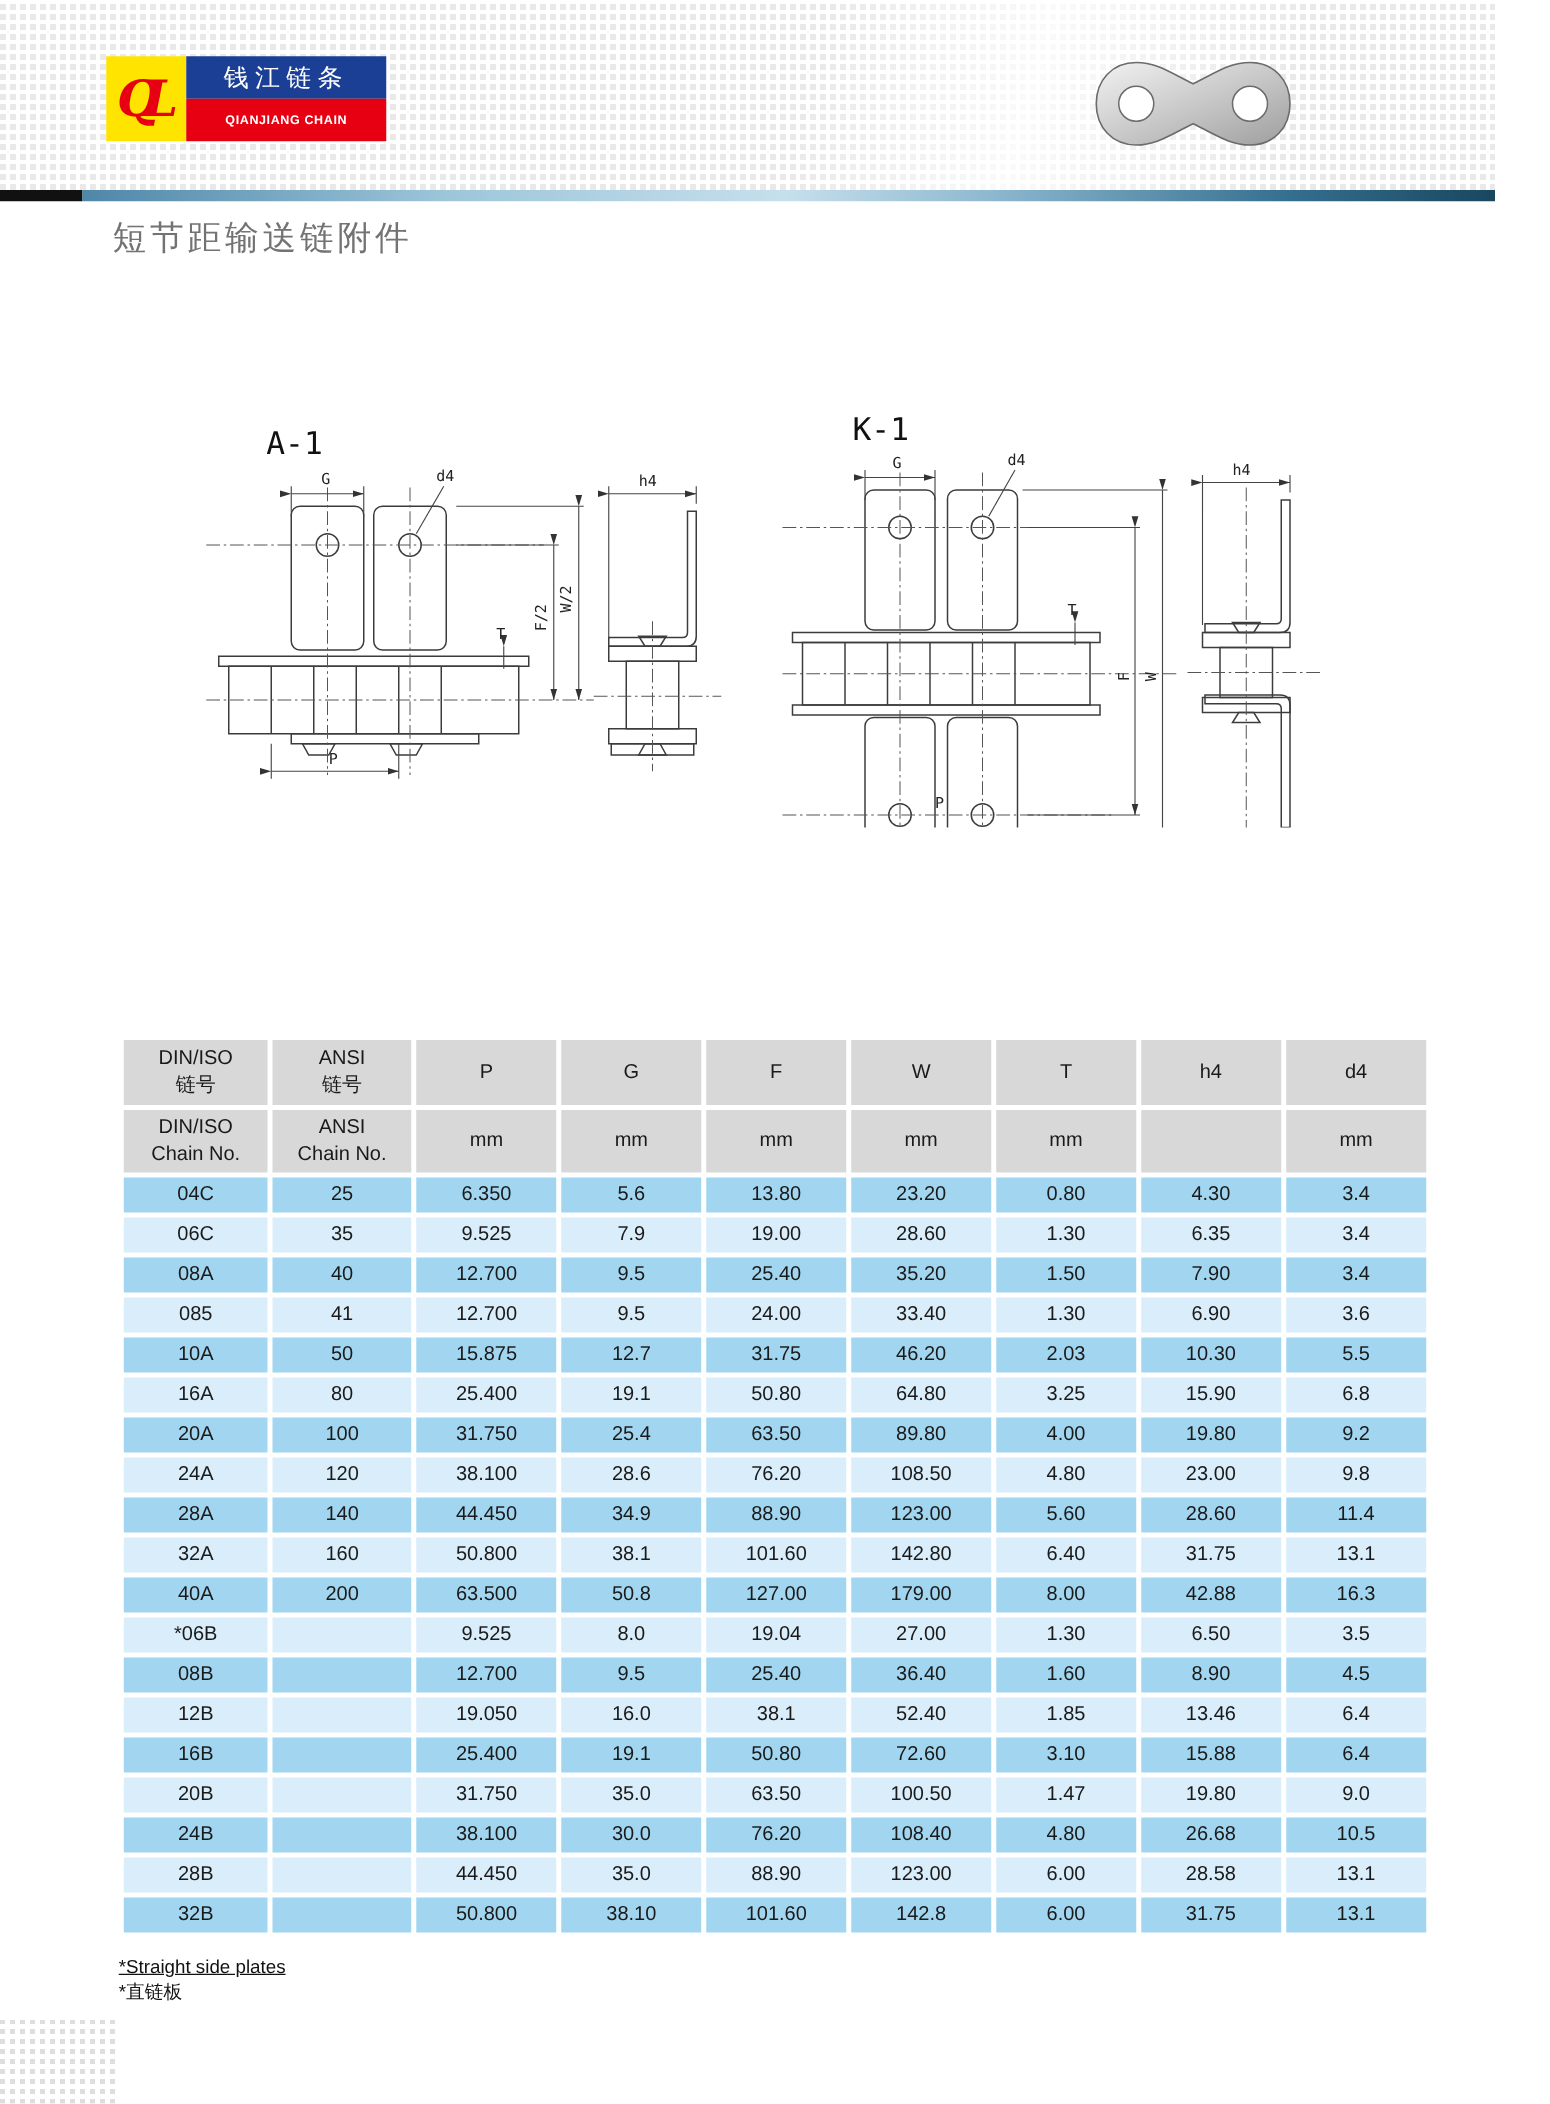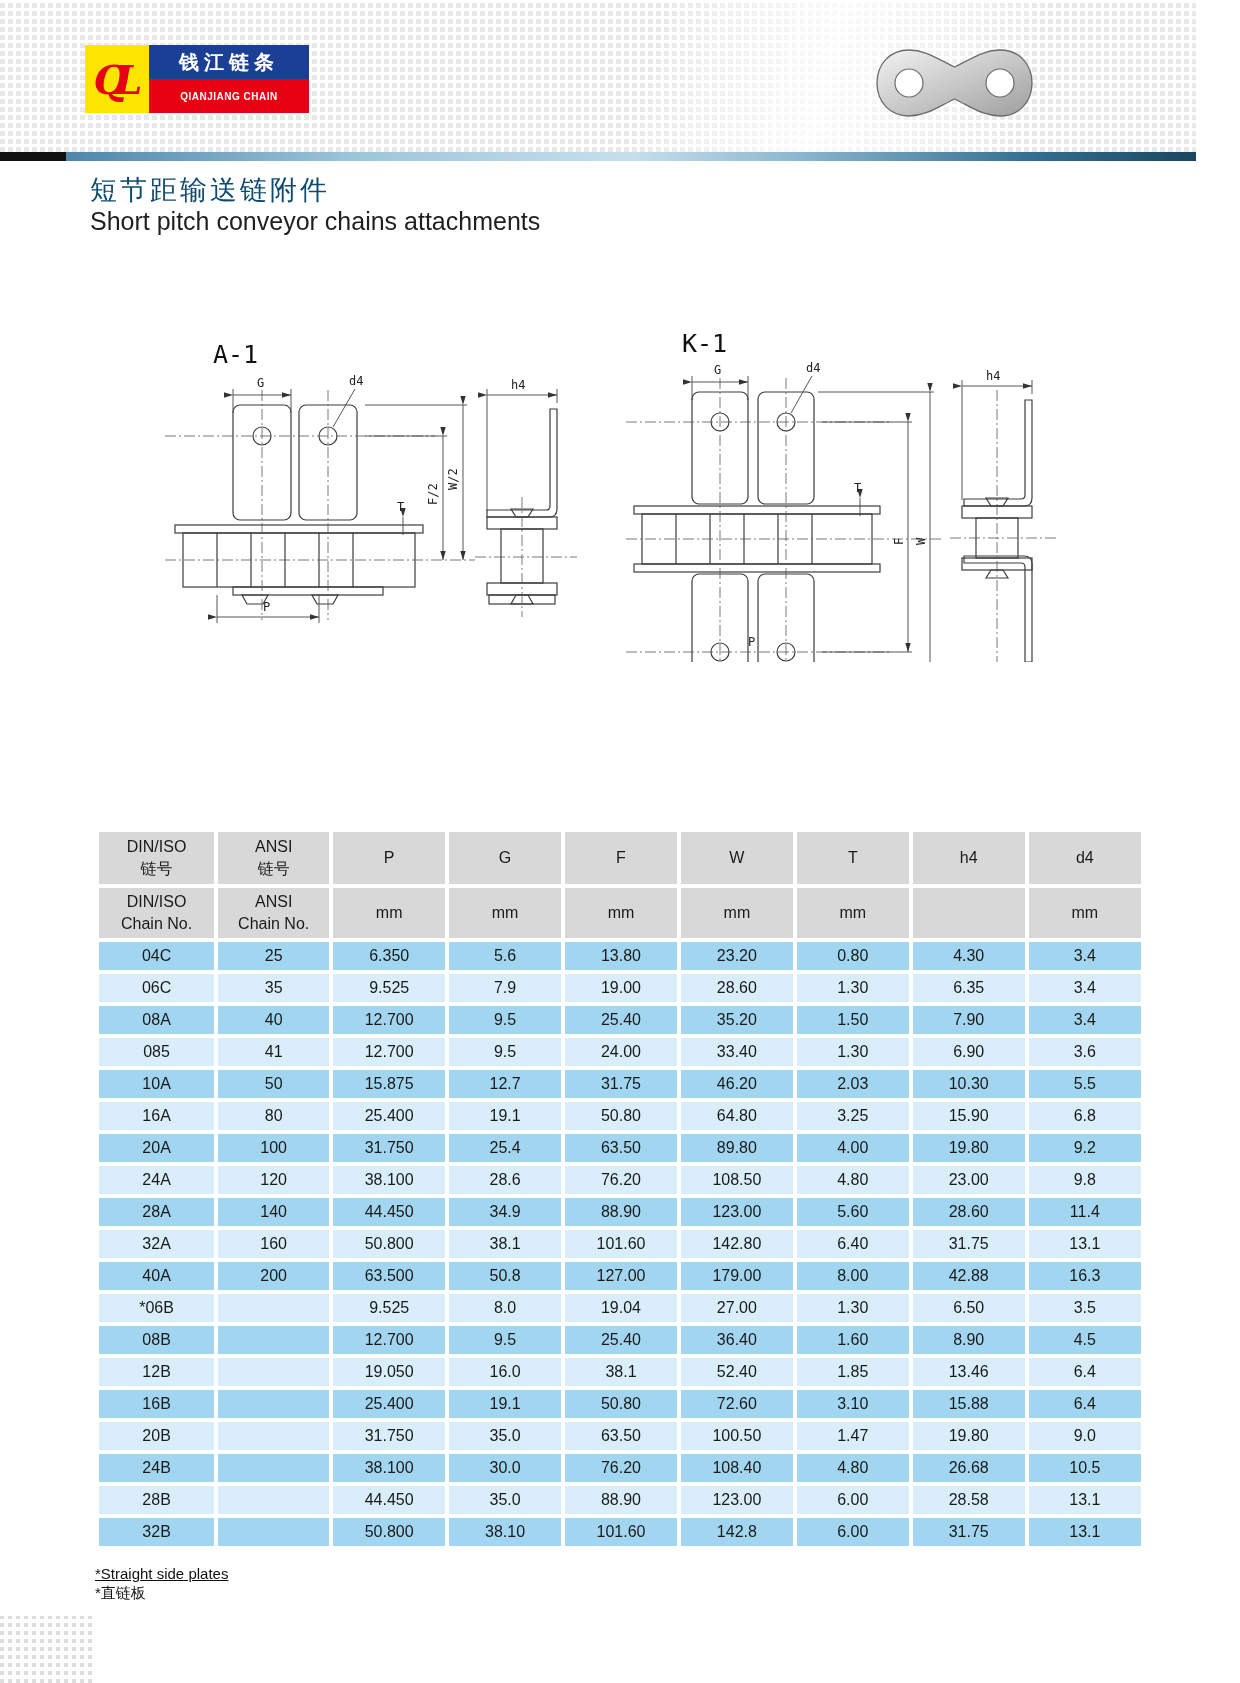--- a/index.html
+++ b/index.html
@@ -26,26 +26,26 @@
   
   .divider{position:absolute;left:0;top:152px;width:1240px;height:9px;display:flex;}
   .divider .black{width:66px;height:100%;background:#111111;}
   .divider .blue{flex:1;height:100%;
     background:linear-gradient(90deg,#4f87a8 0%,#9dc6da 25%,#c6dfec 48%,#8db8cf 62%,#35708f 82%,#123c52 100%);}
   
   .logo{position:absolute;left:85px;top:45px;display:flex;z-index:2;}
   .logo-mark{width:64px;height:68px;background:#ffe400;display:flex;align-items:center;justify-content:center;}
   .logo-mark span{font-family:"DejaVu Serif",serif;font-style:italic;font-weight:bold;font-size:40px;color:#e60012;letter-spacing:-14px;padding-right:12px;}
   .logo-text{width:160px;height:68px;display:flex;flex-direction:column;}
-  .logo-zh{height:34px;background:#1b3f94;color:#fff;font-size:20px;font-weight:bold;letter-spacing:5px;display:flex;align-items:center;justify-content:center;}
+  .logo-zh{height:34px;background:#1b3f94;color:#fff;font-size:20px;font-weight:normal;letter-spacing:5px;display:flex;align-items:center;justify-content:center;}
   .logo-en{height:34px;background:#e60012;color:#fff;font-size:10px;font-weight:bold;letter-spacing:.5px;display:flex;align-items:center;justify-content:center;}
   
   .chain-plate{position:absolute;left:862px;top:36px;z-index:2;}
   
-  .title-zh{position:absolute;left:90px;top:172px;font-size:27px;letter-spacing:3px;color:#0c4a6e;}
+  .title-zh{position:absolute;left:90px;top:172px;font-size:27px;letter-spacing:3px;color:#737373;}
   .title-en{position:absolute;left:90px;top:207px;font-size:25px;color:#1f1f1f;}
   
   .diagram{position:absolute;}
   .diagram svg{display:block;}
   .dwg{stroke:#3c3c3c;stroke-width:1.2;fill:none;}
   .cl{stroke:#555;stroke-width:.8;fill:none;stroke-dasharray:11 3 2 3;}
   .dim{stroke:#444;stroke-width:.9;fill:none;}
   .dtx{font-family:"DejaVu Sans Mono",monospace;font-size:12px;fill:#222;stroke:none;}
   .dlabel{font-family:"DejaVu Sans Mono",monospace;font-size:25px;fill:#111;stroke:none;}
   
@@ -96,21 +96,20 @@
       <path d="M47 14 C 63 14 74 22 92.5 31 C 111 22 122 14 138 14
                C 157 14 170 28 170 47 C 170 66 157 80 138 80
                C 122 80 111 72 92.5 63 C 74 72 63 80 47 80
                C 28 80 15 66 15 47 C 15 28 28 14 47 14 Z" fill="url(#plateGrad)" stroke="#6b6b6b" stroke-width="1.3"></path>
       <circle cx="47" cy="47" r="14" fill="#ffffff" stroke="#6b6b6b" stroke-width="1.2"></circle>
       <circle cx="138" cy="47" r="14" fill="#ffffff" stroke="#6b6b6b" stroke-width="1.2"></circle>
     </svg>
   </div>
 
   <div class="title-zh">短节距输送链附件</div>
-  <div class="title-en">Short pitch conveyor chains attachments</div>
 
   <div class="diagram" style="left:145px;top:305px;">
     <svg width="435" height="325" viewBox="0 0 435 325">
       <defs>
         <marker id="arrA" markerWidth="11" markerHeight="8" refX="10" refY="4" orient="auto">
           <path d="M0,1 L10,4 L0,7 z" fill="#333"></path>
         </marker>
       </defs>
       <text class="dlabel" x="68" y="58">A-1</text>
 

